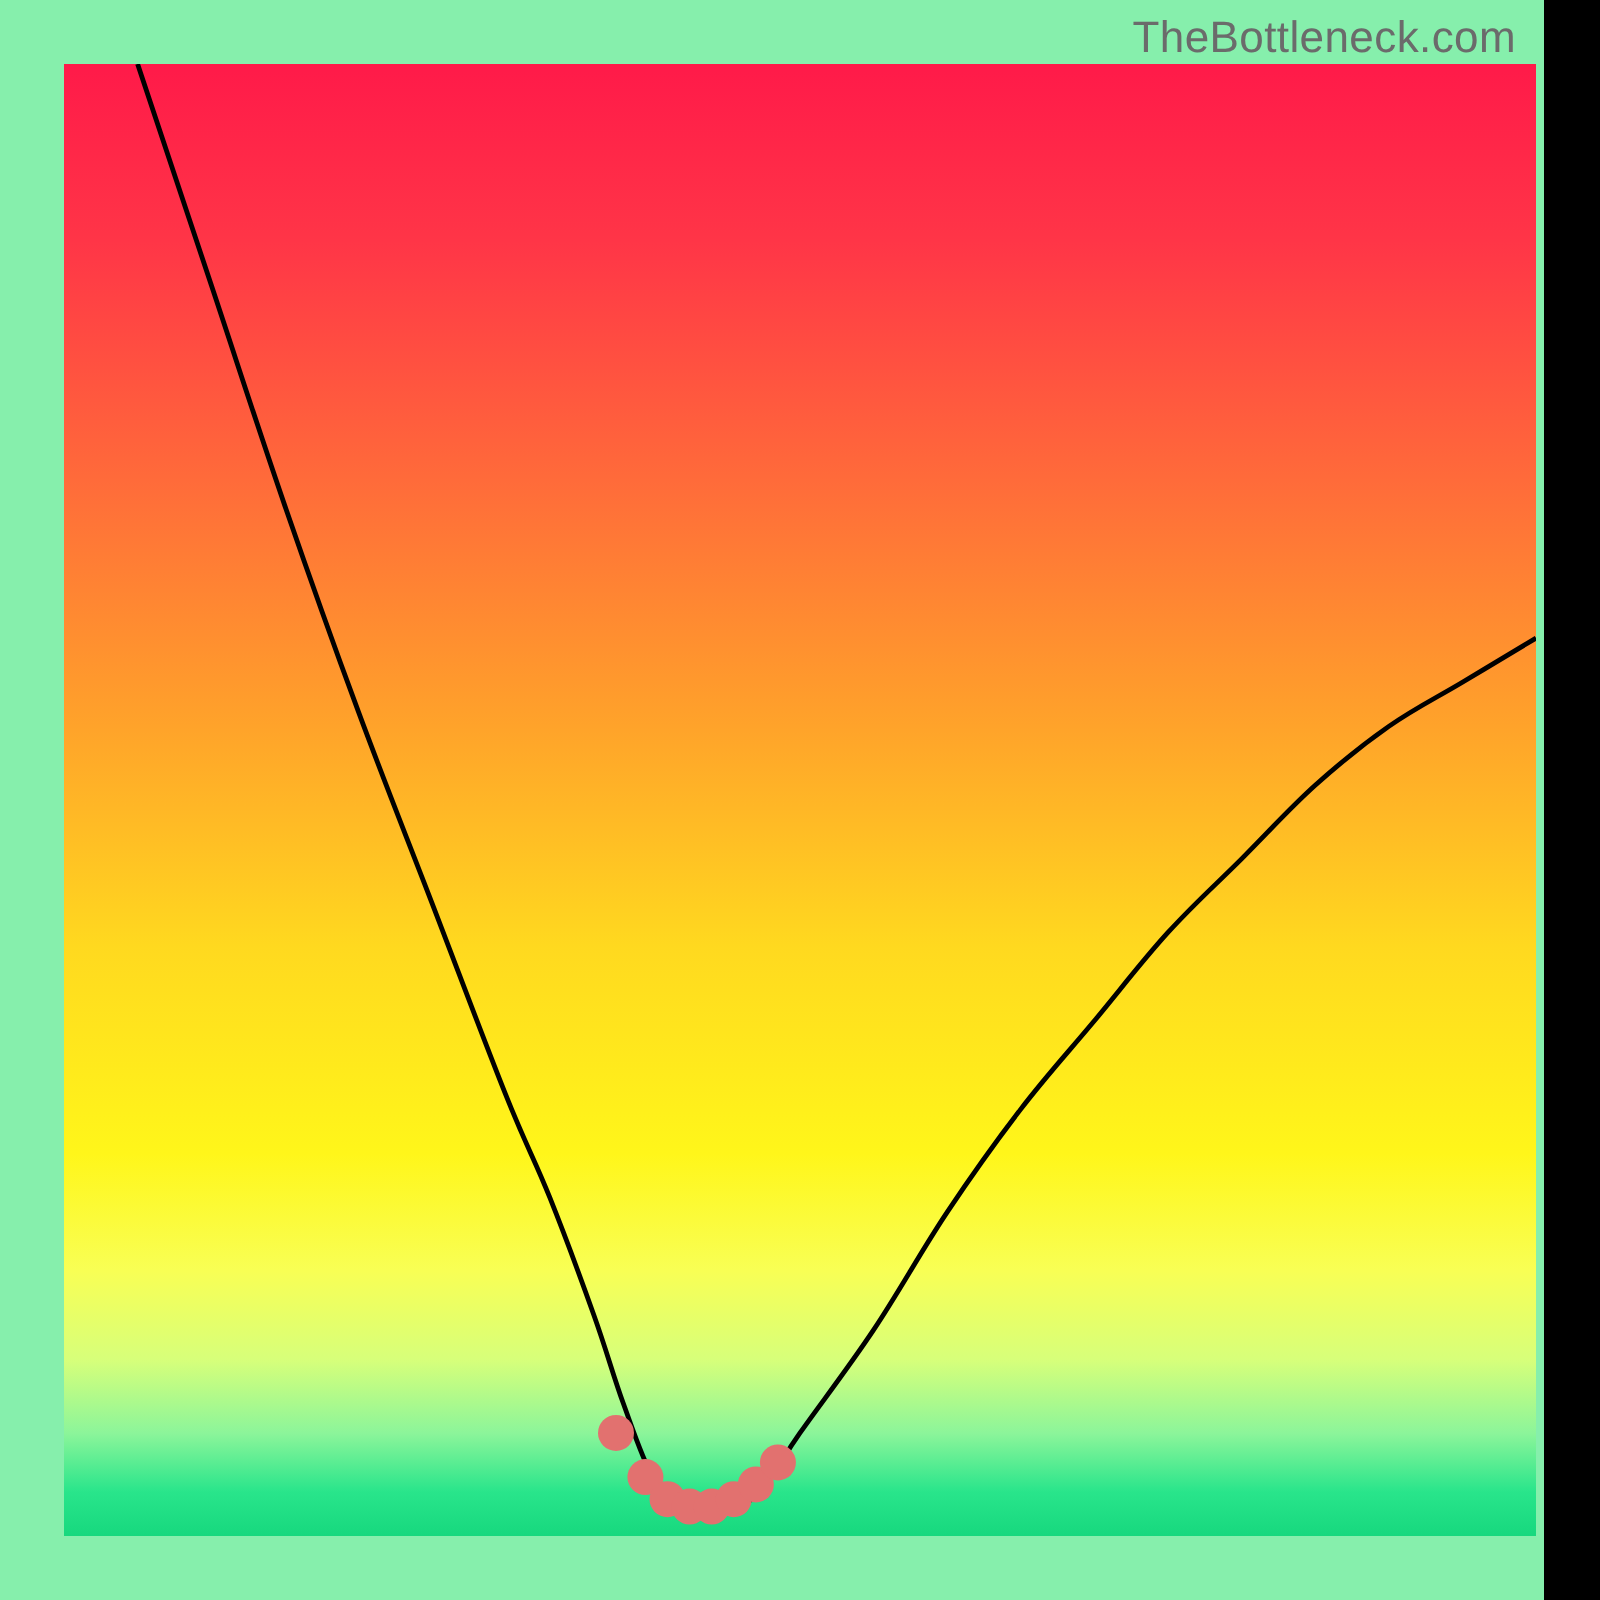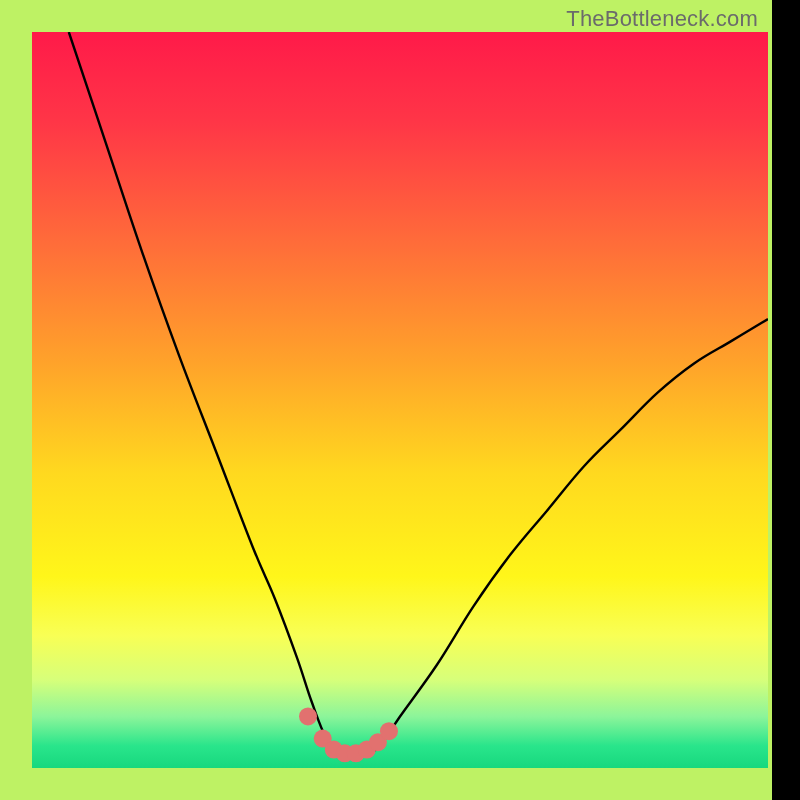--- a/index.html
+++ b/index.html
@@ -10,21 +10,21 @@
     background: #000;
     font-family: Arial, Helvetica, sans-serif;
     overflow: hidden;
   }
   .frame {
     position: absolute;
     top: 0;
     left: 0;
     width: 772px;
     height: 800px;
-    background: #bef264;
+    background: #86efac;
   }
   .watermark {
     position: absolute;
     top: 6px;
     right: 14px;
     color: #6b6b6b;
     font-size: 22px;
     font-weight: 500;
     letter-spacing: 0.2px;
     z-index: 20;

